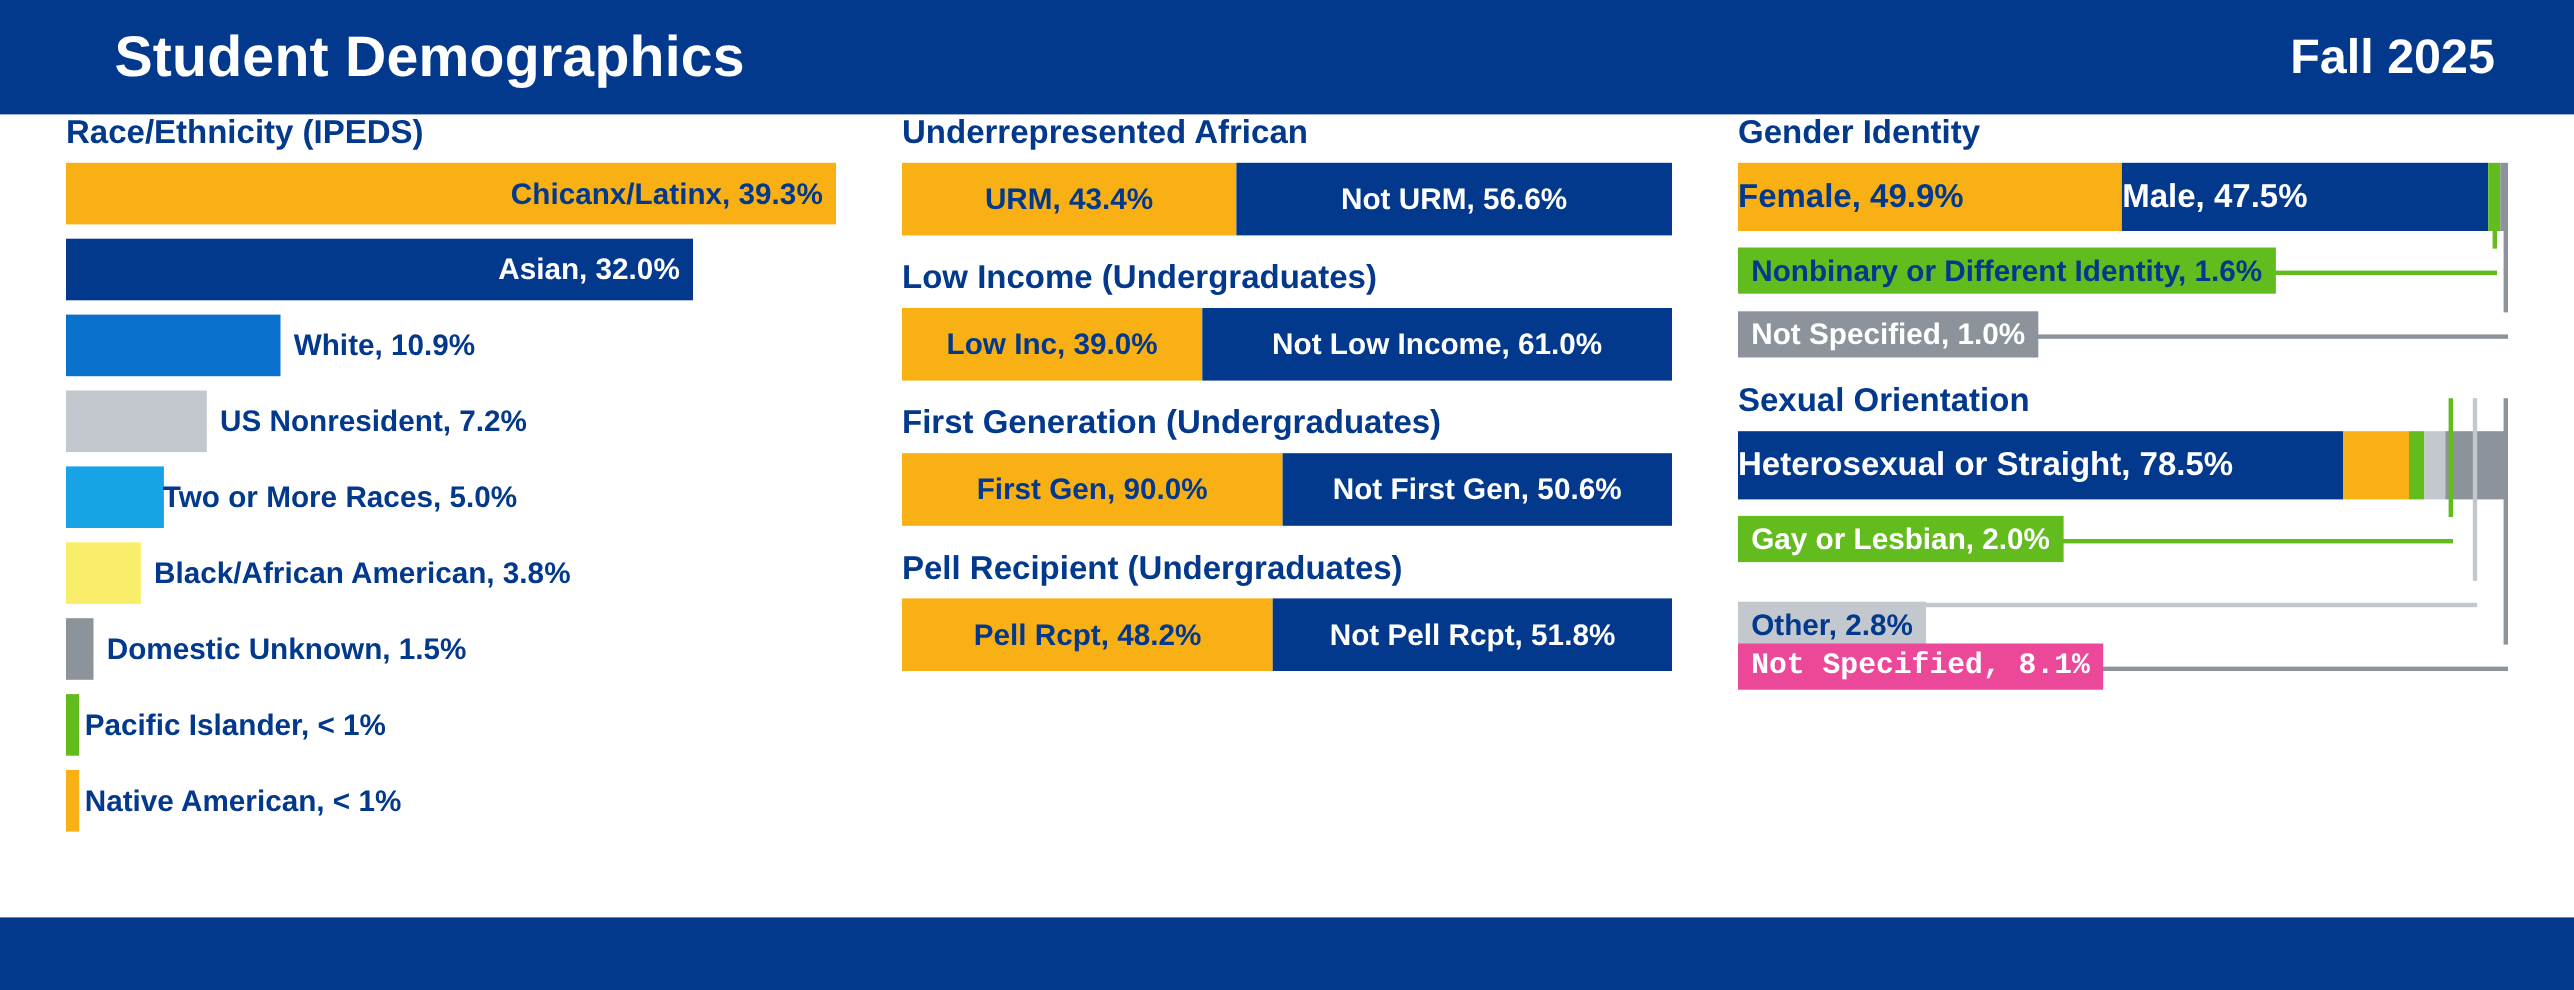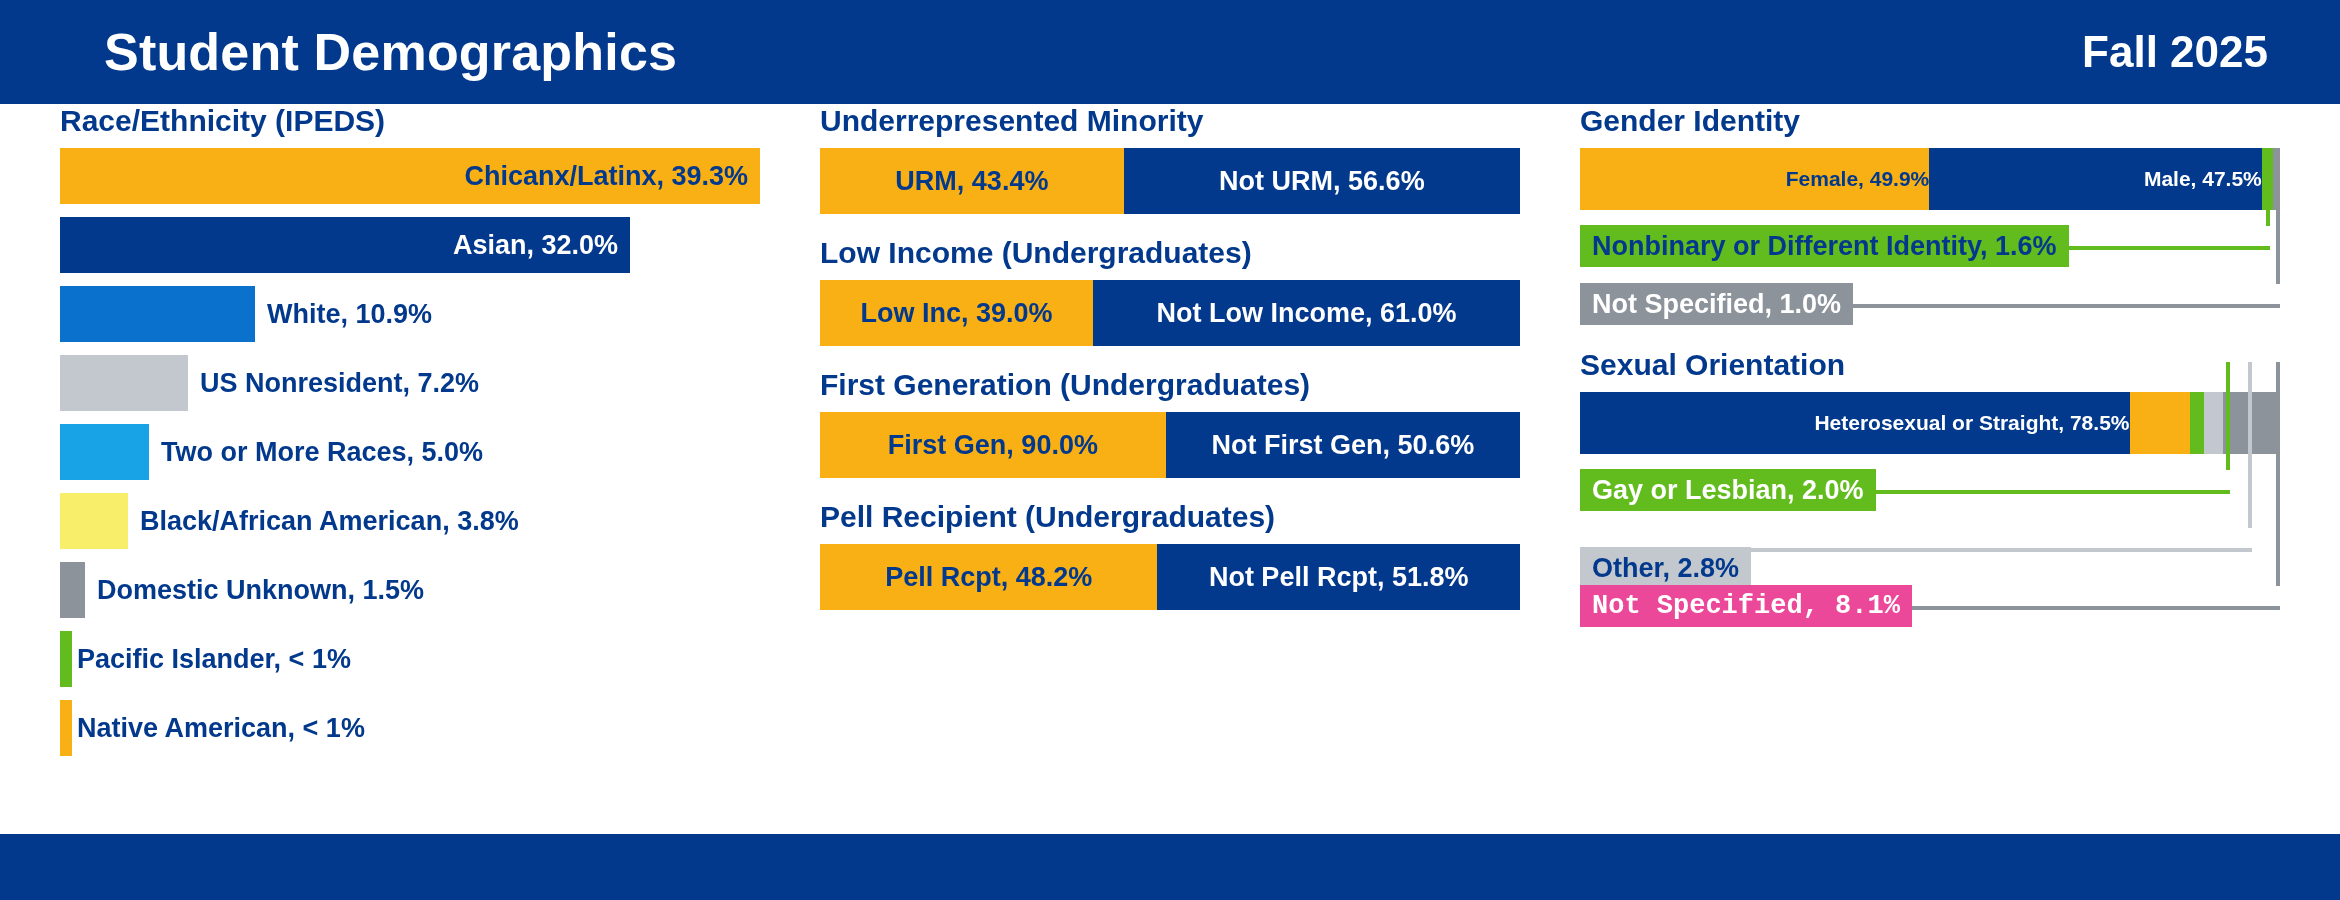--- a/index.html
+++ b/index.html
@@ -109,22 +109,22 @@
 
   
   .multi-row {
     position: relative;
     width: 700px;
     height: 62px;
     display: flex;
   }
   .multi-seg {
     height: 62px;
-    display: flex; align-items: center; justify-content: flex-end;
-    font-size: 21px; font-weight: bold;
+    display: flex; align-items: center; justify-content: flex-start;
+    font-size: 30px; font-weight: bold;
     white-space: nowrap; overflow: hidden;
   }
 
   
   .callout {
     position: relative;
     height: 44px;
     margin-top: 14px;
     display: flex; align-items: center;
   }
@@ -183,21 +183,21 @@
         <div class="bar-label-outside" style="left:195px;">White, 10.9%</div>
       </div>
 
       <div class="bar-row">
         <div class="bar" style="width:128px;background:#c3c8ce;"></div>
         <div class="bar-label-outside" style="left:128px;">US Nonresident, 7.2%</div>
       </div>
 
       <div class="bar-row">
         <div class="bar" style="width:89px;background:#18a3e6;"></div>
-        <div class="bar-label-outside" style="left:89px;text-align:right;">Two or More Races, 5.0%</div>
+        <div class="bar-label-outside" style="left:76px;text-align:right;">Two or More Races, 5.0%</div>
       </div>
 
       <div class="bar-row">
         <div class="bar" style="width:68px;background:#f9ee6a;"></div>
         <div class="bar-label-outside" style="left:68px;">Black/African American, 3.8%</div>
       </div>
 
       <div class="bar-row">
         <div class="bar" style="width:25px;background:#8d939b;"></div>
         <div class="bar-label-outside" style="left:25px;">Domestic Unknown, 1.5%</div>
@@ -209,21 +209,21 @@
       </div>
 
       <div class="bar-row">
         <div class="bar" style="width:5px;background:#f8b014;"></div>
         <div class="bar-label-outside" style="left:5px;">Native American, &lt; 1%</div>
       </div>
     </div>
 
     <div class="col col-2">
 
-      <div class="section-title">Underrepresented Minority</div>
+      <div class="section-title">Underrepresented African</div>
       <div class="stack-row">
         <div class="stack-seg txt-navy" style="width:43.4%;background:#f8b014;">
           <span>URM, 43.4%</span>
         </div>
         <div class="stack-seg txt-white" style="width:56.6%;background:#03398c;">
           <span>Not URM, 56.6%</span>
         </div>
       </div>
 
       <div class="section-title">Low Income (Undergraduates)</div>

